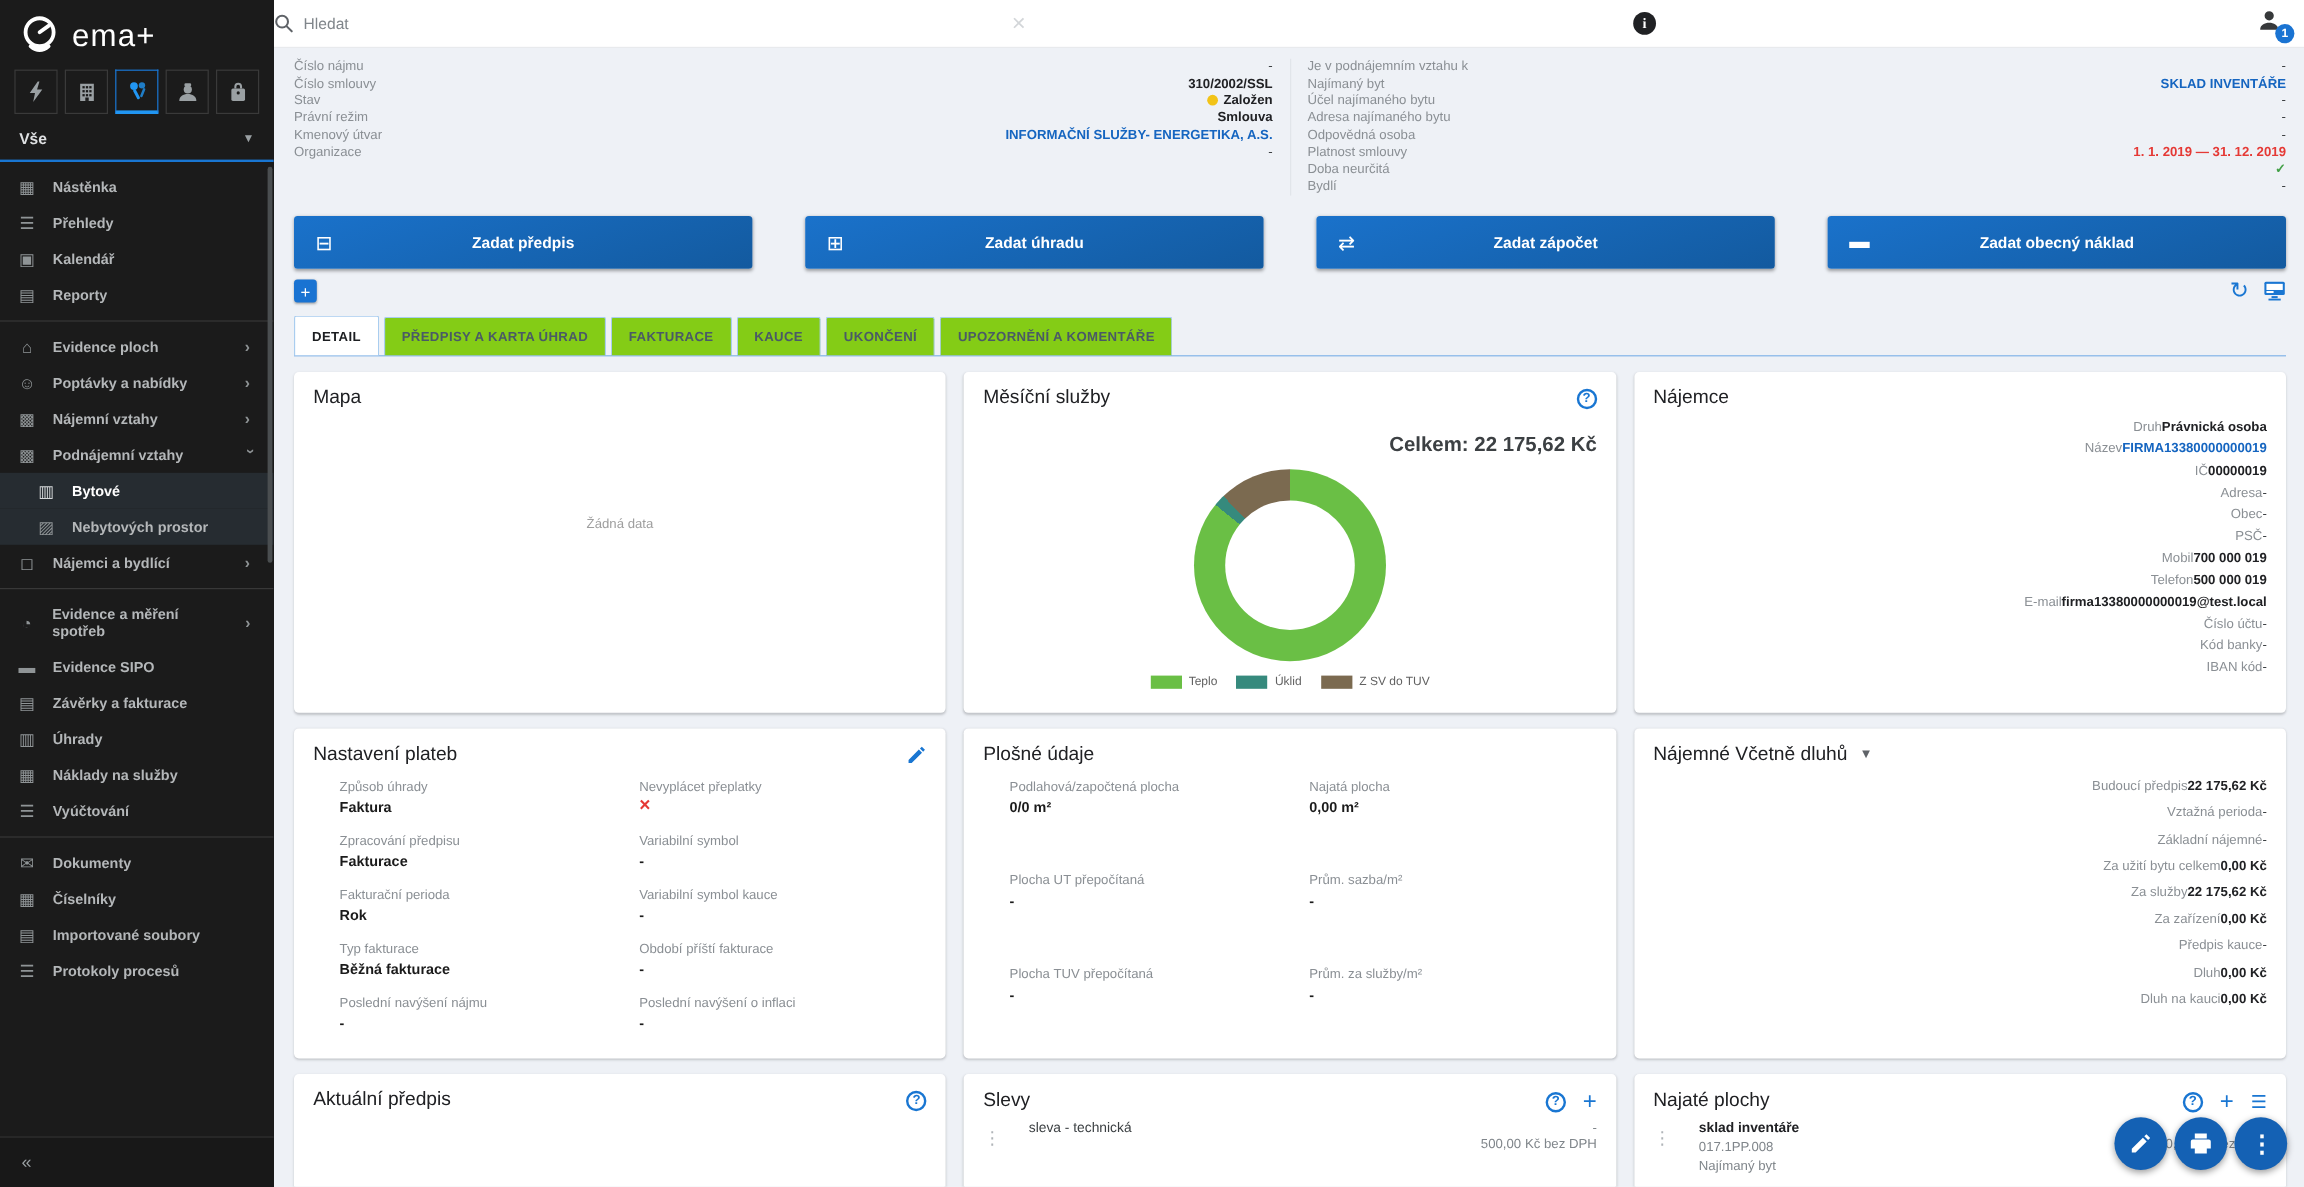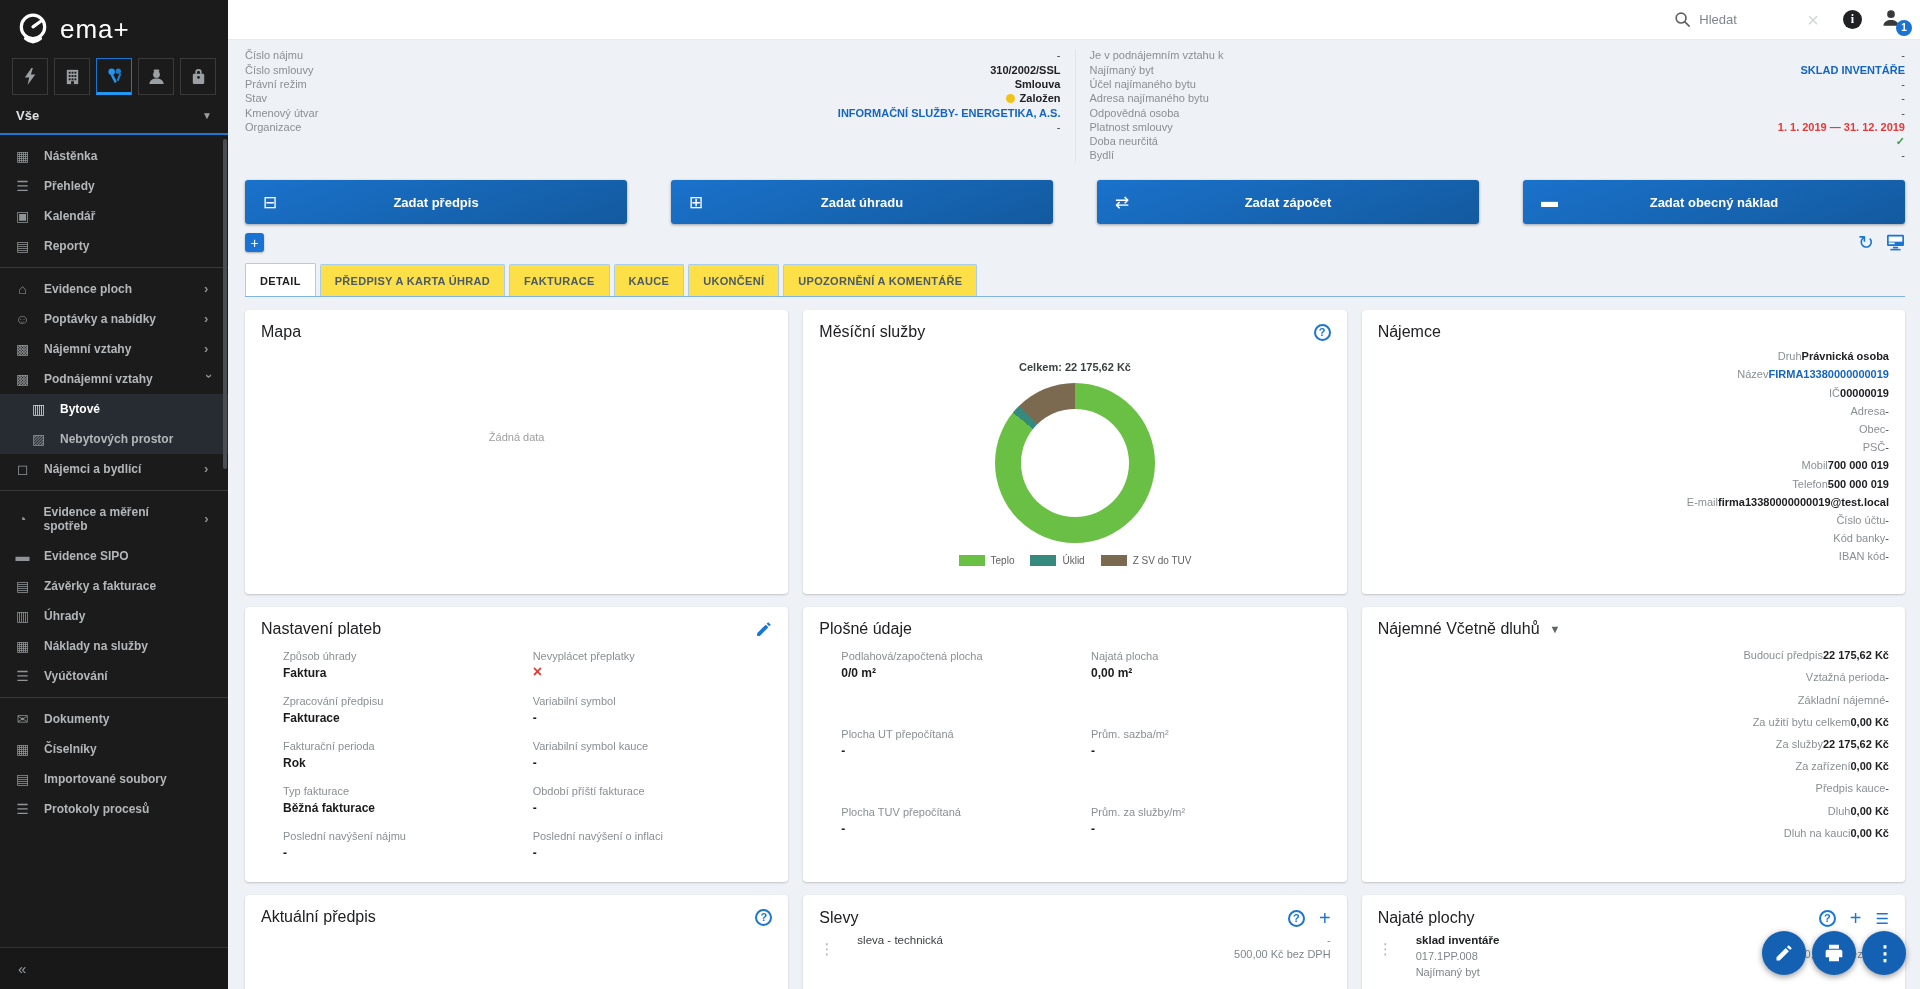--- a/index.html
+++ b/index.html
@@ -24,21 +24,21 @@
   .mitem.haschev .chev::after{content:"›"}
   .mitem.expanded .chev{transform:rotate(90deg)}
   .mitem.sub{background:#262c31;padding-left:30px}
   .mitem.active{color:#fff}
   .mitem.active .mi{color:#d3d6d8}
   .mdivider{border-top:1px solid #383838;margin:6px 0}
   .collapse-row{padding:12px 18px;border-top:1px solid #333;color:#9aa0a3;font-size:15px;cursor:pointer;background:#181818}
   .sb-scroll{position:absolute;right:1px;top:4px;width:4px;height:330px;background:#4a4e50;border-radius:2px}
 
   
-  .topbar{margin-left:228px;height:40px;background:#fff;display:flex;align-items:center;justify-content:flex-end;gap:18px;padding-right:14px;border-bottom:1px solid #e8eaed}
+  .topbar{margin-left:228px;height:40px;background:#fff;display:flex;align-items:center;justify-content:space-between;gap:18px;padding-right:14px;border-bottom:1px solid #e8eaed}
   .search-wrap{display:flex;align-items:center;gap:8px}
   .search-input{border:none;outline:none;font-size:13px;color:#5f6368;width:90px;background:transparent}
   .search-input::placeholder{color:#80868b}
   .clear-x{color:#d3d6d9;font-size:20px;line-height:1;cursor:pointer;margin-right:6px}
   .info-circle{width:19px;height:19px;border-radius:50%;background:#202124;color:#fff;display:flex;align-items:center;justify-content:center;font:700 12px "Liberation Serif",serif;cursor:pointer}
   .person-wrap{position:relative;cursor:pointer;margin-right:4px}
   .person-wrap svg{width:22px;height:22px;fill:#37393b}
   .badge{position:absolute;right:-10px;bottom:-3px;width:16px;height:16px;border-radius:50%;background:#1a73d2;color:#fff;font-size:10px;font-weight:700;display:flex;align-items:center;justify-content:center}
 
   
@@ -63,42 +63,42 @@
   .abtn{flex:1;height:44px;position:relative;display:flex;align-items:center;justify-content:center;color:#fff;font-size:13px;font-weight:700;background:linear-gradient(160deg,#1a72cb,#135a9f);border-radius:3px;box-shadow:0 1px 3px rgba(0,0,0,.35);cursor:pointer}
   .abtn .bicon{position:absolute;left:18px;font-size:17px;font-weight:400}
   .sub-action-row{display:flex;justify-content:space-between;align-items:center;margin-top:9px}
   .mini-add{width:19px;height:19px;background:#1973d2;border-radius:3px;color:#fff;font-size:14px;display:flex;align-items:center;justify-content:center;cursor:pointer;box-shadow:0 1px 2px rgba(0,0,0,.3)}
   .right-icons{display:flex;align-items:center;gap:12px}
   .refresh-icon{color:#1976d2;font-size:19px;cursor:pointer;line-height:1}
   .monitor-icon{cursor:pointer;display:flex}
 
   
   .tabs{display:flex;gap:4px;margin-top:11px;border-bottom:1px solid #82b4e8;align-items:flex-end}
-  .tab{padding:10px 14px 9px;font-size:11px;font-weight:700;letter-spacing:.3px;color:#4a5a66;background:#fde047;border:1px solid #a9cdef;border-bottom:none;border-radius:2px 2px 0 0;cursor:pointer;white-space:nowrap}
+  .tab{padding:10px 14px 9px;font-size:11px;font-weight:700;letter-spacing:.3px;color:#4a5a66;background:#84cc16;border:1px solid #a9cdef;border-bottom:none;border-radius:2px 2px 0 0;cursor:pointer;white-space:nowrap}
   .tab.active{background:#fff;color:#1c1e21;padding-top:11px}
 
   
   .cards{display:grid;grid-template-columns:1fr 1fr 1fr;gap:15px;margin-top:13px}
   .card{background:#fff;border-radius:4px;box-shadow:0 1px 2px rgba(60,64,67,.25);padding:13px 16px;position:relative}
   .card-h{display:flex;align-items:center;justify-content:space-between;margin-bottom:6px}
   .card-title{font-size:16px;color:#202124;display:flex;align-items:center;gap:10px}
   .card-icons{display:flex;align-items:center;gap:14px}
   .help{width:17px;height:17px;border:2px solid #1976d2;border-radius:50%;color:#1976d2;font-weight:700;font-size:11px;display:flex;align-items:center;justify-content:center;cursor:pointer}
   .plus-icon{color:#1976d2;font-size:20px;font-weight:400;cursor:pointer;line-height:1}
   .list-icon{color:#1976d2;font-size:15px;cursor:pointer;line-height:1}
   .edit-icon{cursor:pointer;display:flex}
   .caret-down{color:#5f6368;font-size:11px}
 
   .row1{height:284px}
   .row2{height:275px}
   .row3{height:170px}
 
   .empty-center{height:180px;display:flex;align-items:center;justify-content:center;color:#9e9e9e;font-size:11px}
 
-  .total-label{text-align:center;font-size:11px;font-weight:700;color:#3c4043;margin-top:20px}
+  .total-label{text-align:right;font-size:17px;font-weight:700;color:#3c4043;margin-top:20px}
   .donut{width:160px;height:160px;border-radius:50%;margin:10px auto 12px;background:conic-gradient(#6abf45 0deg 309deg,#368a7d 309deg 316deg,#7b6a50 316deg 360deg);position:relative}
   .donut::after{content:"";position:absolute;inset:26px;background:#fff;border-radius:50%}
   .legend{display:flex;justify-content:center;gap:16px}
   .legend-item{display:flex;align-items:center;gap:6px;font-size:10px;color:#616161}
   .swatch{width:26px;height:11px;display:inline-block}
 
   .kv{display:flex;justify-content:flex-end;font-size:11px;line-height:18.2px}
   .kv .lbl{color:#8a8f94;padding-left:13px}
   .kv .val{color:#202124;font-weight:700;text-align:right}
   .kv .val.plain{font-weight:400;color:#3c4043}
@@ -346,26 +346,26 @@
 
     <div class="kvline">
           <span class="lbl">Číslo nájmu</span>
           <span class="val">-</span>
         </div>
         <div class="kvline">
           <span class="lbl">Číslo smlouvy</span>
           <span class="val bold">310/2002/SSL</span>
         </div>
         <div class="kvline">
+          <span class="lbl">Stav</span>
+          <span class="val status">Založen</span>
+        </div>
+        <div class="kvline">
           <span class="lbl">Právní režim</span>
           <span class="val bold">Smlouva</span>
-        </div>
-        <div class="kvline">
-          <span class="lbl">Stav</span>
-          <span class="val status">Založen</span>
         </div>
         <div class="kvline">
           <span class="lbl">Kmenový útvar</span>
           <span class="val link">INFORMAČNÍ SLUŽBY- ENERGETIKA, A.S.</span>
         </div>
         <div class="kvline">
           <span class="lbl">Organizace</span>
           <span class="val">-</span>
         </div>
       </div>

